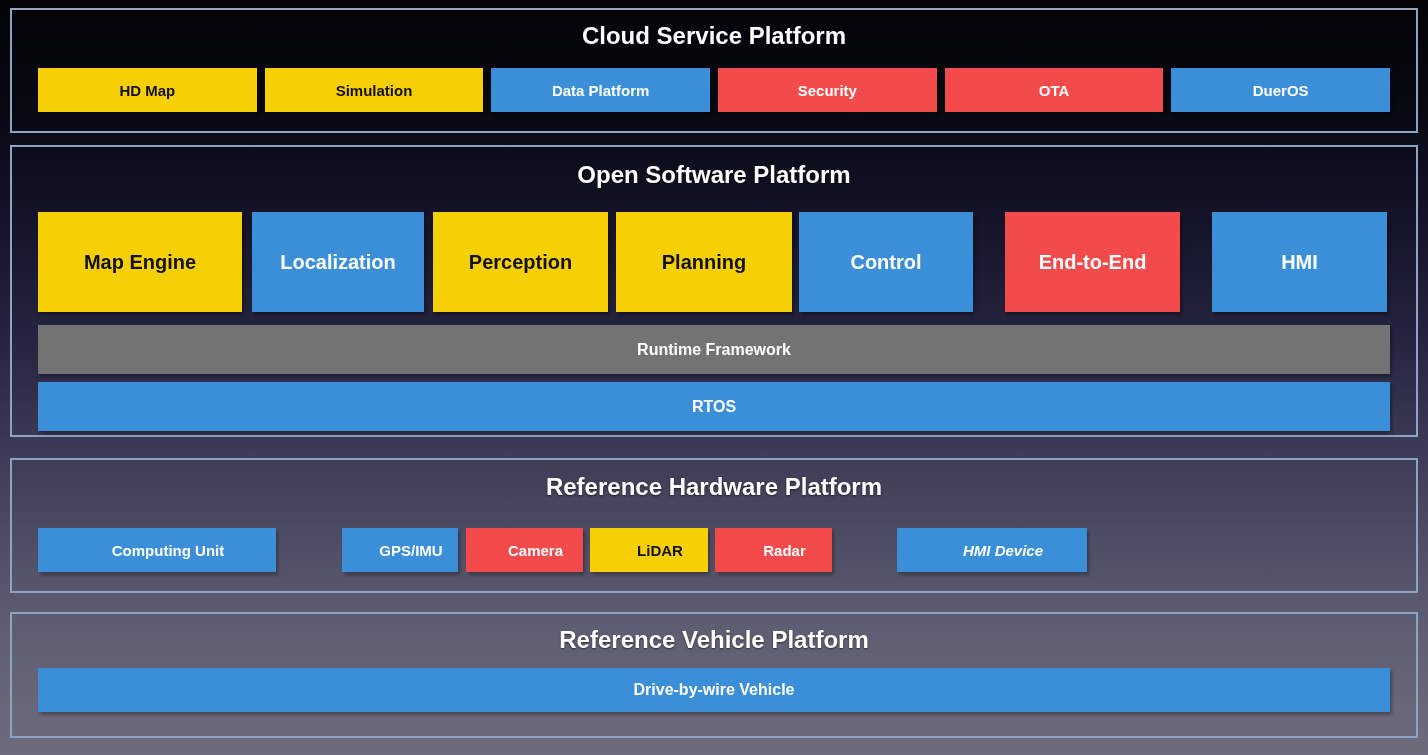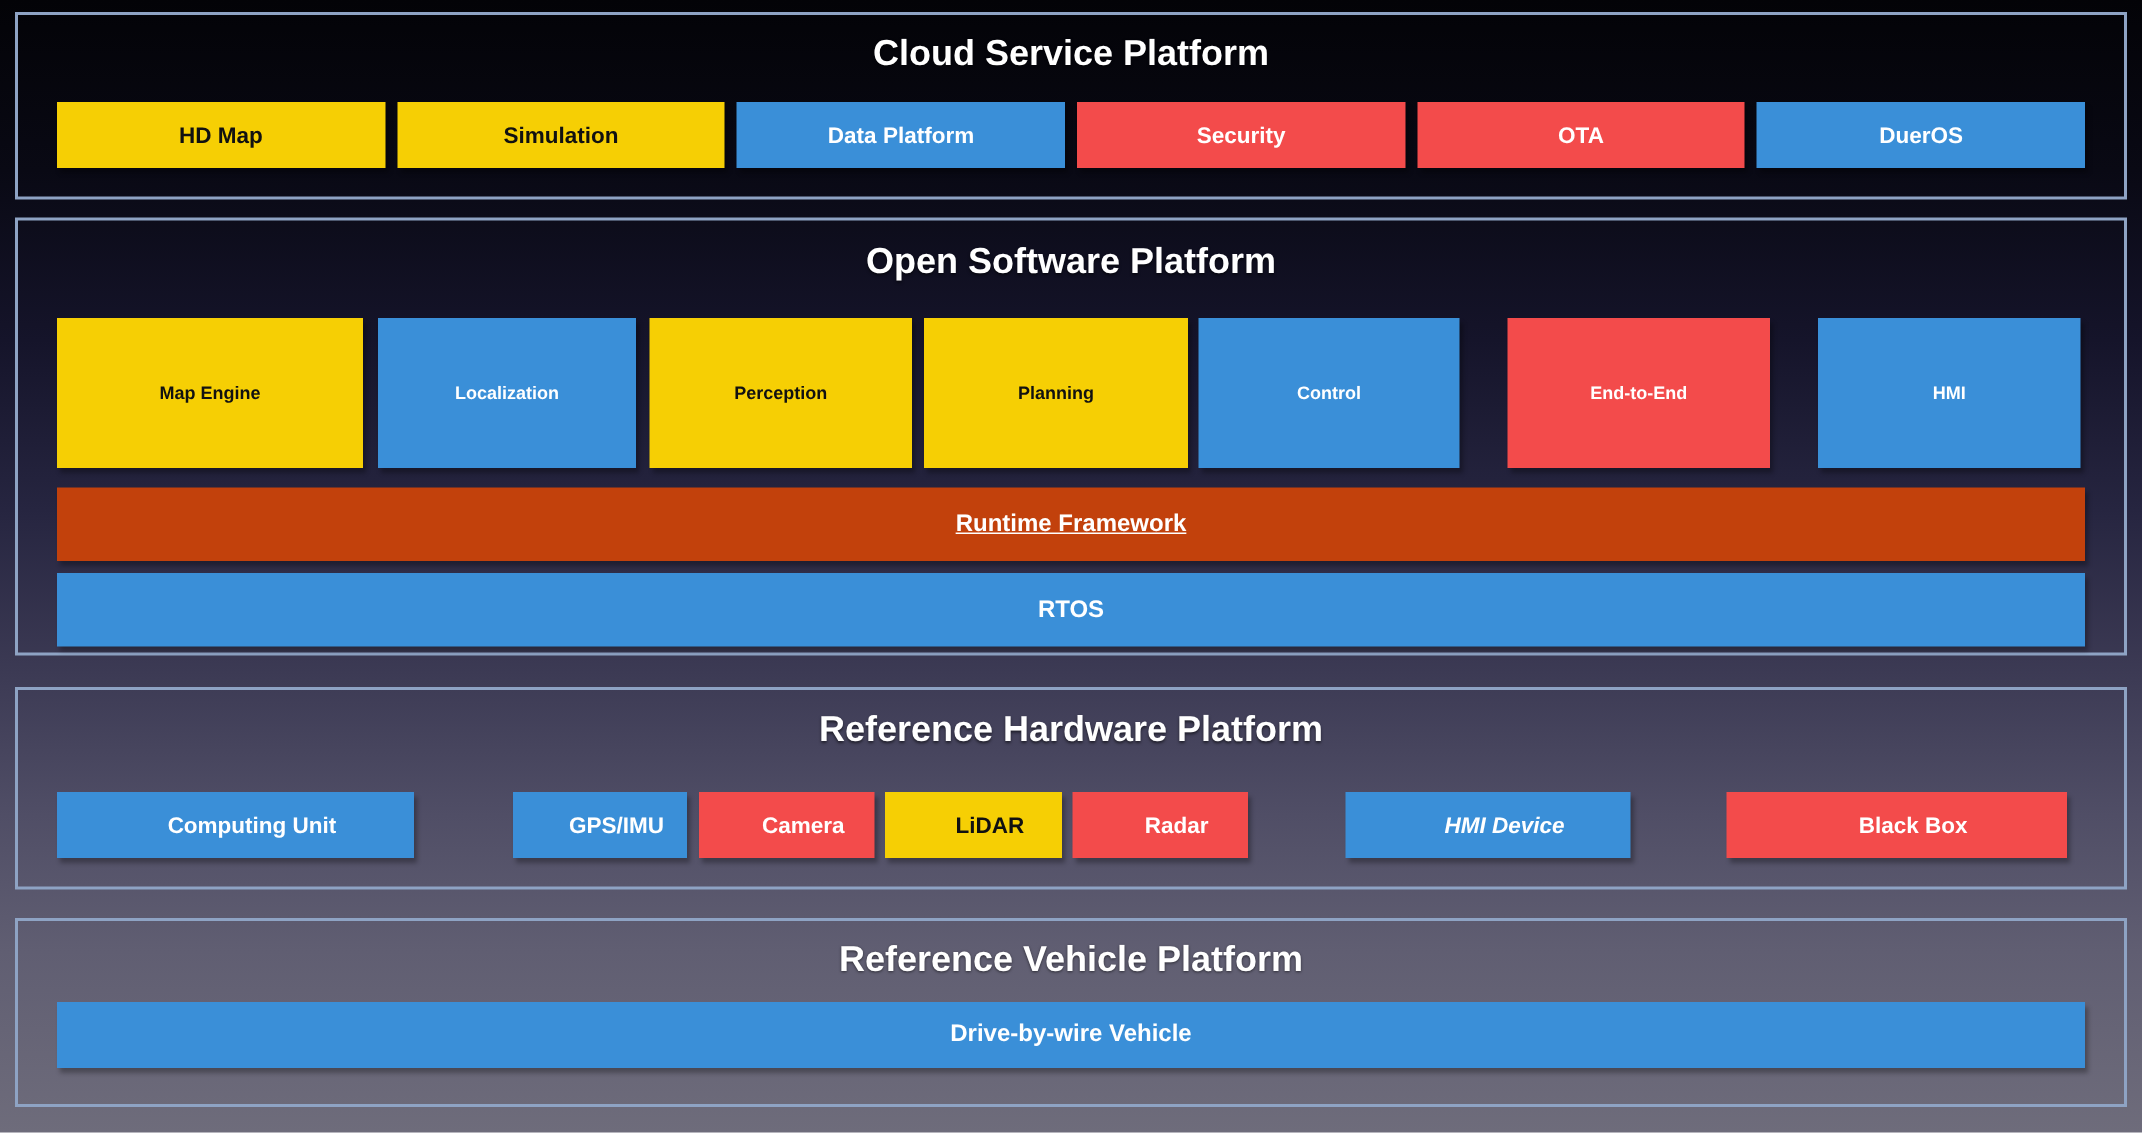--- a/index.html
+++ b/index.html
@@ -32,21 +32,21 @@
   }
   
   #sec-cloud{margin-top:8px;height:125px;}
   #sec-cloud .section-title{margin-top:12px;}
   #sec-cloud .row{display:flex;gap:8px;margin:18px 26px 0;}
   #sec-cloud .row .box{flex:1;height:44px;}
   
   #sec-software{margin-top:12px;height:292px;}
   #sec-software .section-title{margin-top:14px;}
   .modules{display:flex;margin:23px 26px 0;}
-  .modules .box{height:100px;font-size:12px;}
+  .modules .box{height:100px;font-size:20px;}
   .modules .box:nth-child(1){width:204px;}
   .modules .box:nth-child(2){width:172px;margin-left:10px;}
   .modules .box:nth-child(3){width:175px;margin-left:9px;}
   .modules .box:nth-child(4){width:176px;margin-left:8px;}
   .modules .box:nth-child(5){width:174px;margin-left:7px;}
   .modules .box:nth-child(6){width:175px;margin-left:32px;}
   .modules .box:nth-child(7){width:175px;margin-left:32px;}
   .bar{margin:0 26px;height:49px;font-size:16px;}
   #bar-runtime{margin-top:13px;}
   #bar-rtos{margin-top:8px;}
@@ -86,33 +86,32 @@
   <div class="section-title">Open Software Platform</div>
   <div class="modules">
     <div class="box" style="background: rgb(246, 207, 4); color: rgb(17, 17, 17);">Map Engine</div>
     <div class="box" style="background: rgb(58, 143, 216); color: rgb(255, 255, 255);">Localization</div>
     <div class="box" style="background: rgb(246, 207, 4); color: rgb(17, 17, 17);">Perception</div>
     <div class="box" style="background: rgb(246, 207, 4); color: rgb(17, 17, 17);">Planning</div>
     <div class="box" style="background: rgb(58, 143, 216); color: rgb(255, 255, 255);">Control</div>
     <div class="box" style="background: rgb(243, 75, 75); color: rgb(255, 255, 255);">End-to-End</div>
     <div class="box" style="background: rgb(58, 143, 216); color: rgb(255, 255, 255);">HMI</div>
   </div>
-  <div class="box bar" id="bar-runtime" style="background: #c2410c; color: rgb(255, 255, 255); text-decoration: underline;">Runtime Framework</div>
+  <div class="box bar" id="bar-runtime" style="background: #737373; color: rgb(255, 255, 255);">Runtime Framework</div>
   <div class="box bar" id="bar-rtos" style="background: rgb(58, 143, 216); color: rgb(255, 255, 255);">RTOS</div>
 </div>
 
 <div class="section" id="sec-hardware">
   <div class="section-title">Reference Hardware Platform</div>
   <div class="hwrow">
     <div class="box" style="background: rgb(58, 143, 216); color: rgb(255, 255, 255);">Computing Unit</div>
     <div class="box" style="background: rgb(58, 143, 216); color: rgb(255, 255, 255);">GPS/IMU</div>
     <div class="box" style="background: rgb(243, 75, 75); color: rgb(255, 255, 255);">Camera</div>
     <div class="box" style="background: rgb(246, 207, 4); color: rgb(17, 17, 17);">LiDAR</div>
     <div class="box" style="background: rgb(243, 75, 75); color: rgb(255, 255, 255);">Radar</div>
     <div class="box" style="background: rgb(58, 143, 216); color: rgb(255, 255, 255); font-style: italic;">HMI Device</div>
-    <div class="box" style="background: rgb(243, 75, 75); color: rgb(255, 255, 255);">Black Box</div>
   </div>
 </div>
 
 <div class="section" id="sec-vehicle">
   <div class="section-title">Reference Vehicle Platform</div>
   <div class="box bar" id="bar-vehicle" style="background: rgb(58, 143, 216); color: rgb(255, 255, 255);">Drive-by-wire Vehicle</div>
 </div>
 
 </body></html>

